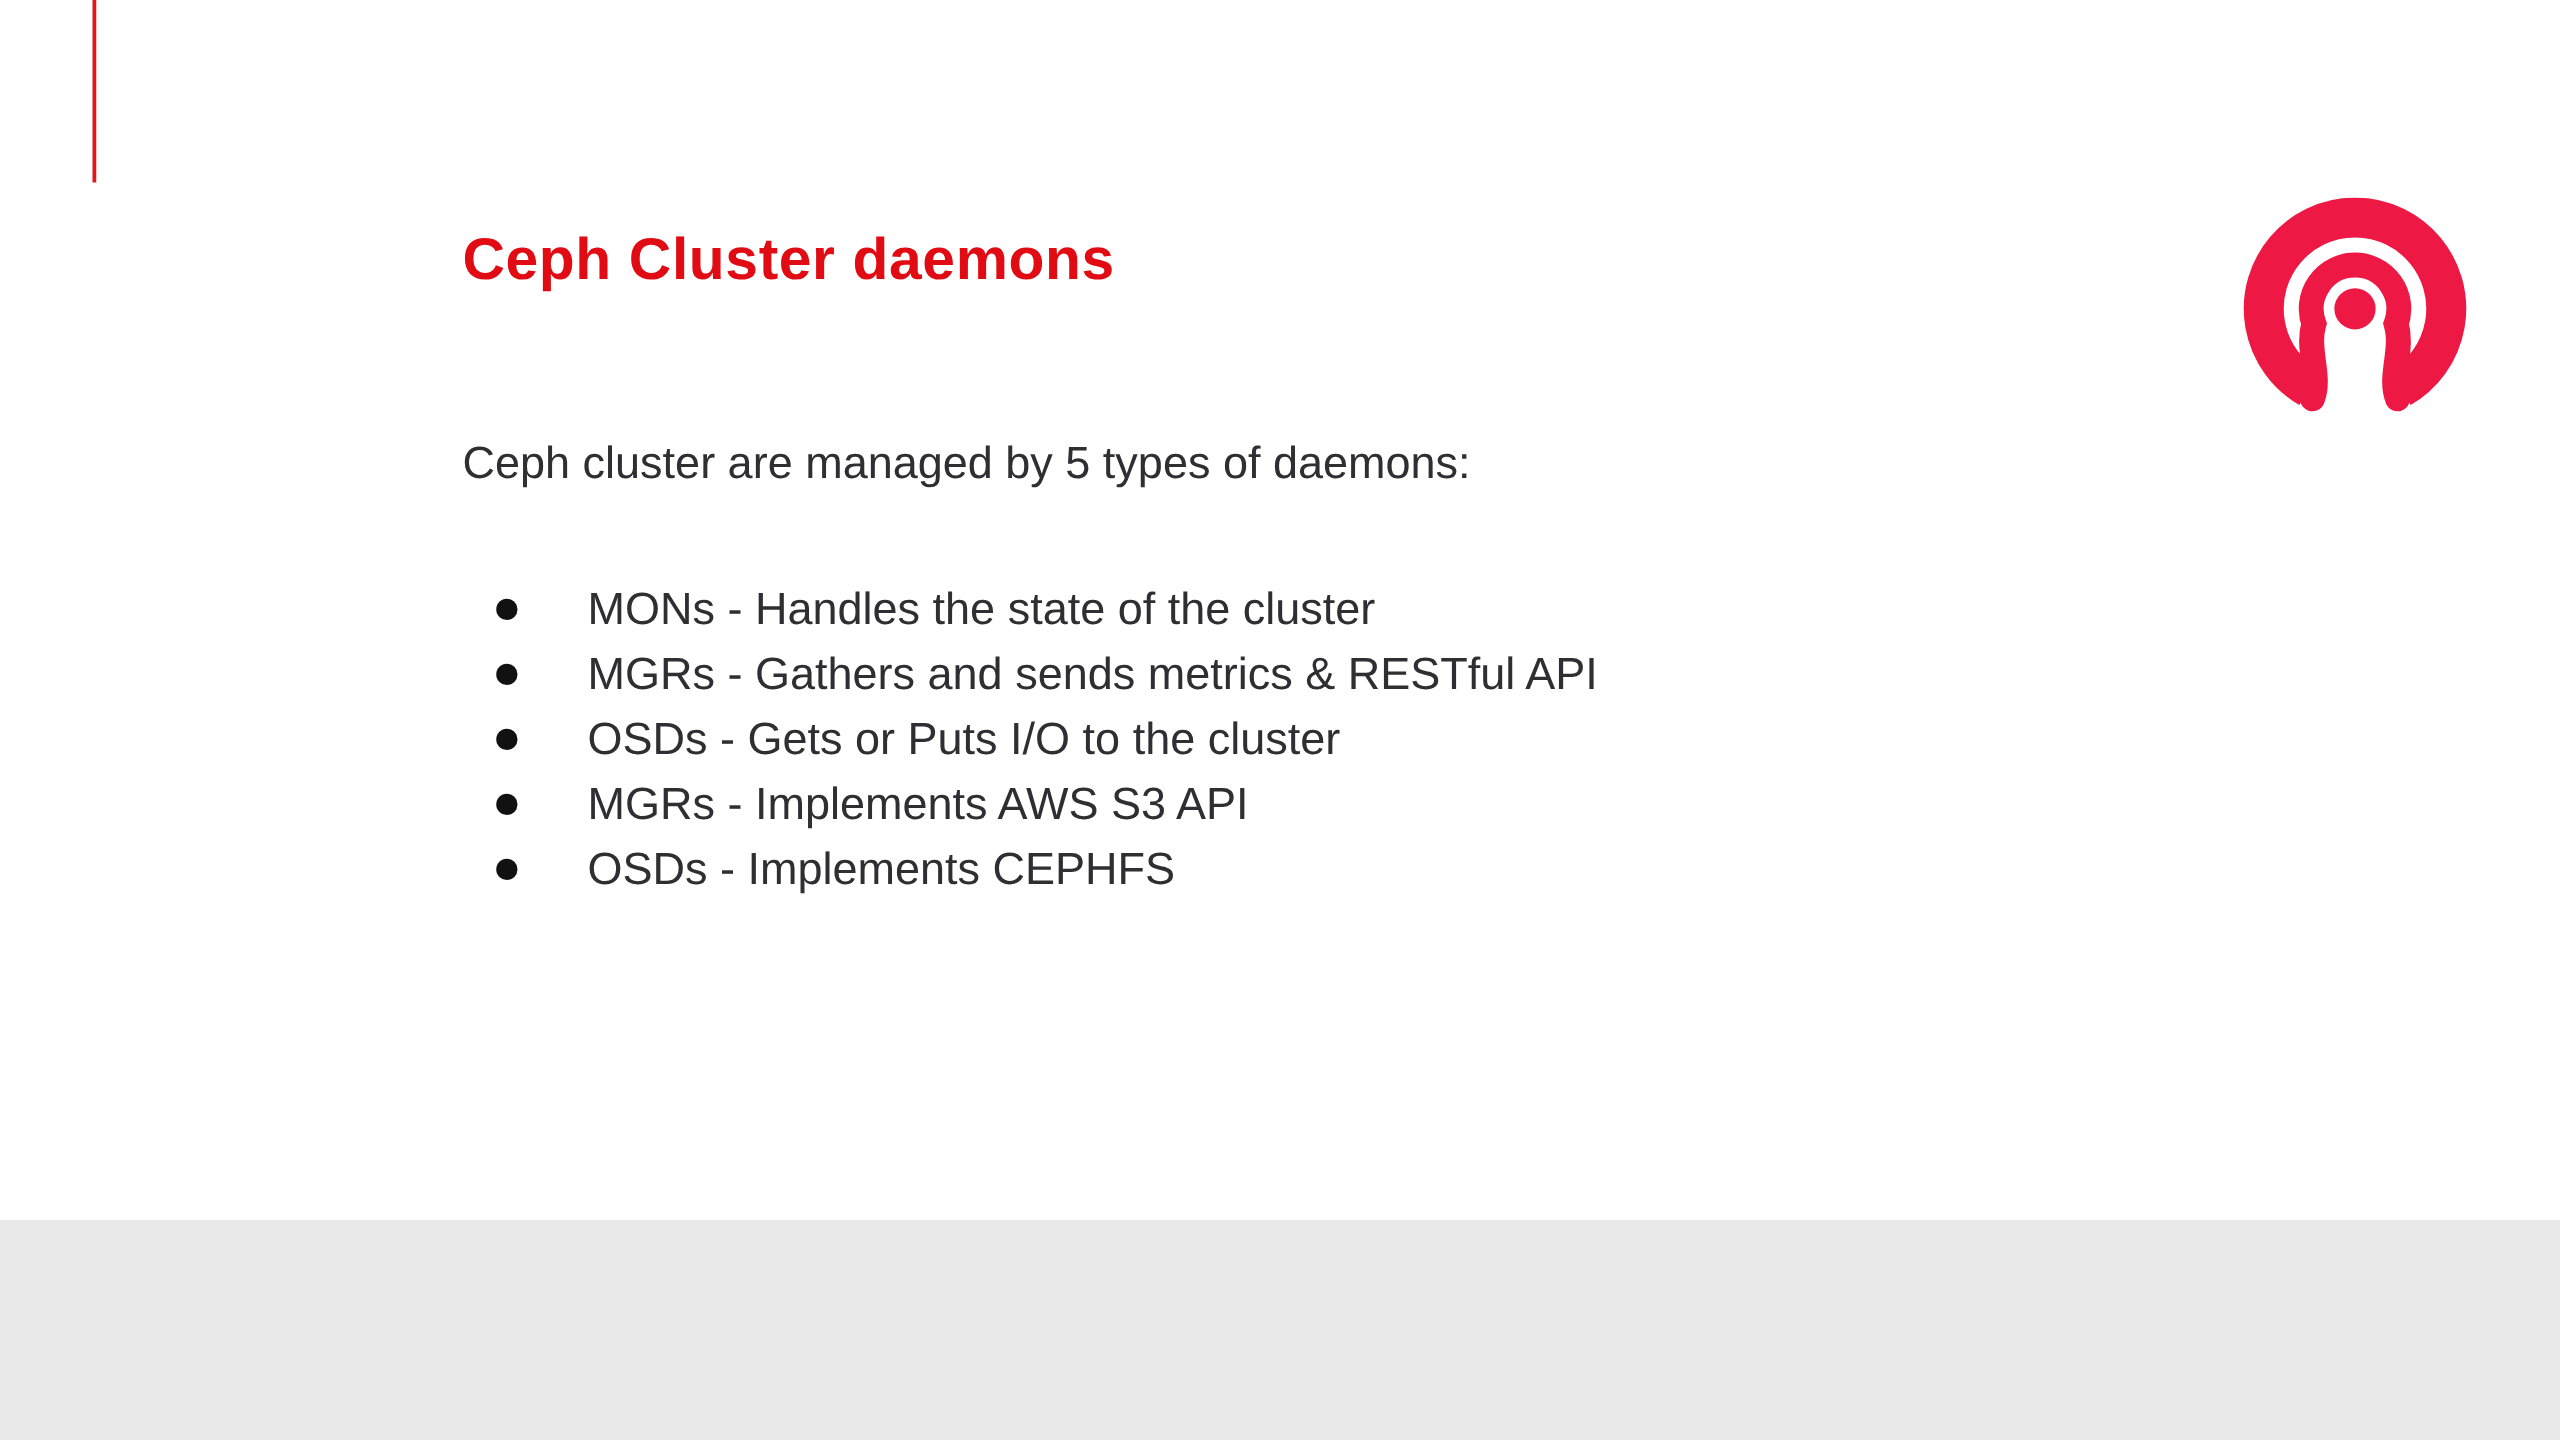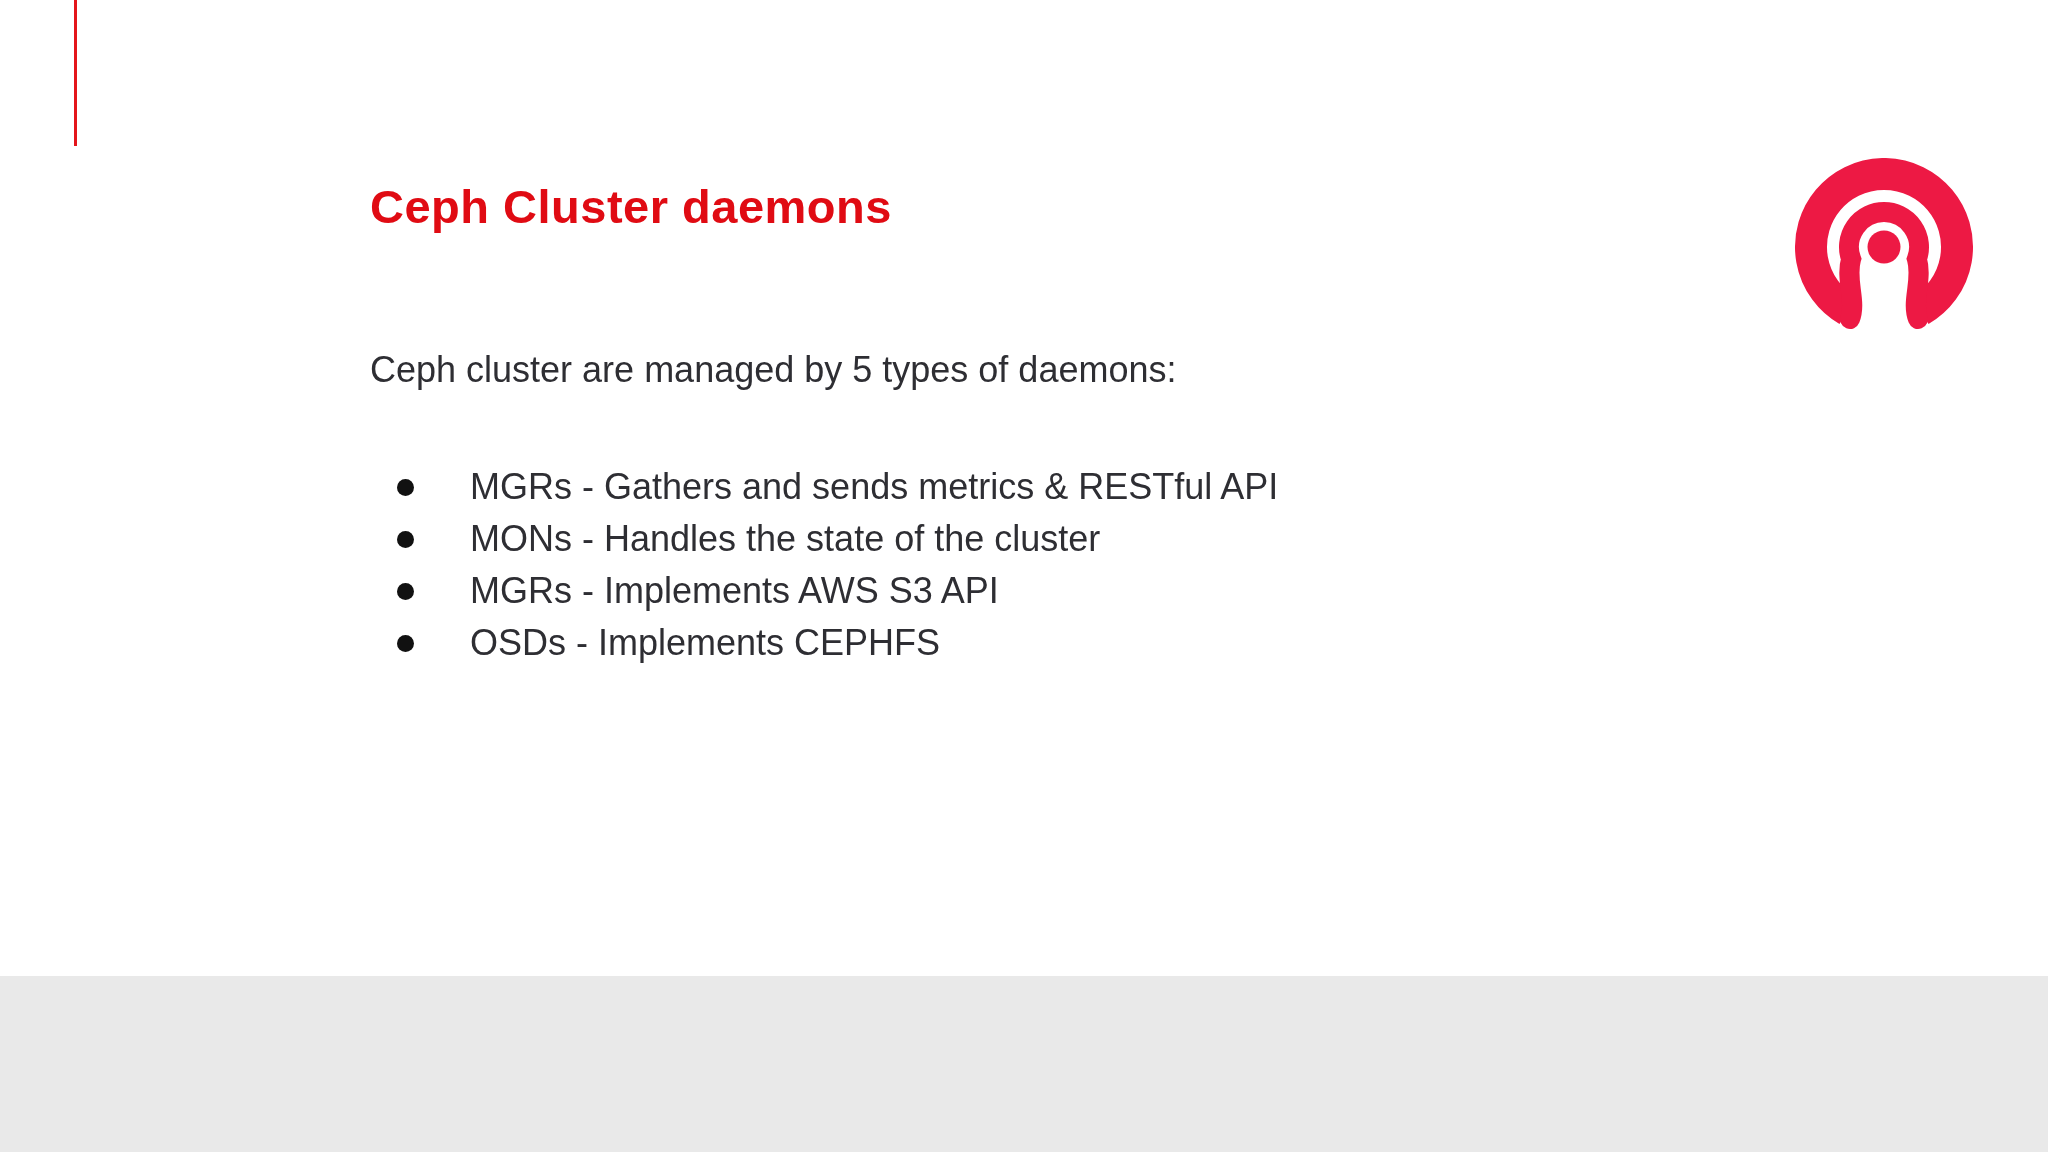--- a/index.html
+++ b/index.html
@@ -117,25 +117,29 @@
     <path class="ceph-stroke" stroke-width="32" d="M 54.5 152.2 A 73 73 0 1 1 127.5 152.2"></path>
     <path class="ceph-stroke" stroke-width="20" stroke-linecap="round" d="M 57 161 C 64 143, 52 122, 58.1 101 A 35 35 0 1 1 123.9 101 C 130 122, 118 143, 125 161"></path>
     <circle class="ceph-fill" cx="91" cy="89" r="16.5"></circle>
   </svg>
 
   <p class="intro">Ceph cluster are managed by 5 types of daemons:</p>
 
   <ul class="bullets">
     <li>
       <span class="dot"></span>
+      <span>MONs - Handles the state of the cluster</span>
+    </li>
+    <li>
+      <span class="dot"></span>
       <span>MGRs - Gathers and sends metrics &amp; RESTful API</span>
     </li>
     <li>
       <span class="dot"></span>
-      <span>MONs - Handles the state of the cluster</span>
+      <span>OSDs - Gets or Puts I/O to the cluster</span>
     </li>
     <li>
       <span class="dot"></span>
       <span>MGRs - Implements AWS S3 API</span>
     </li>
     <li>
       <span class="dot"></span>
       <span>OSDs - Implements CEPHFS</span>
     </li>
   </ul>

